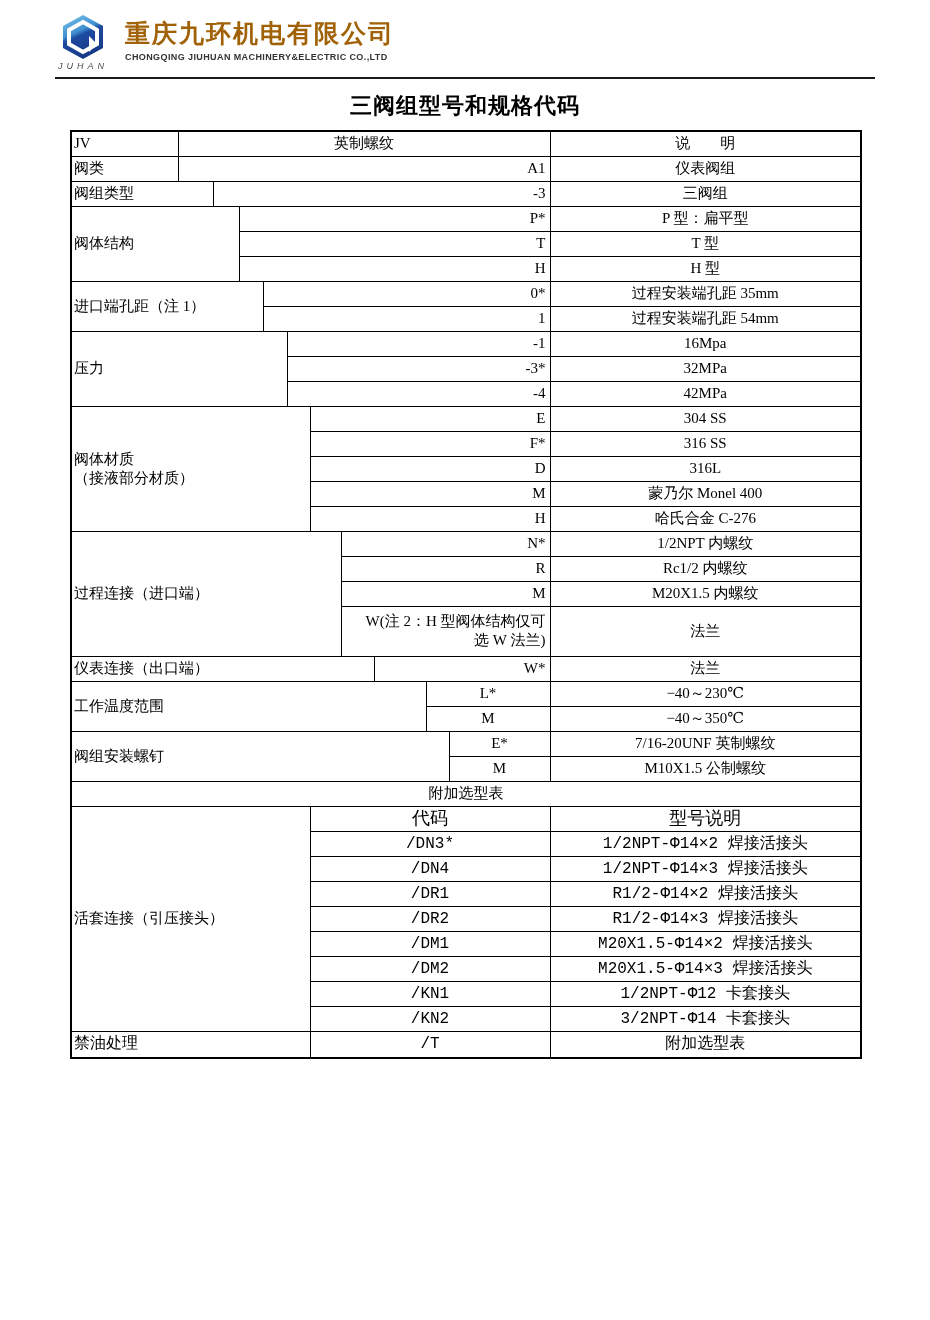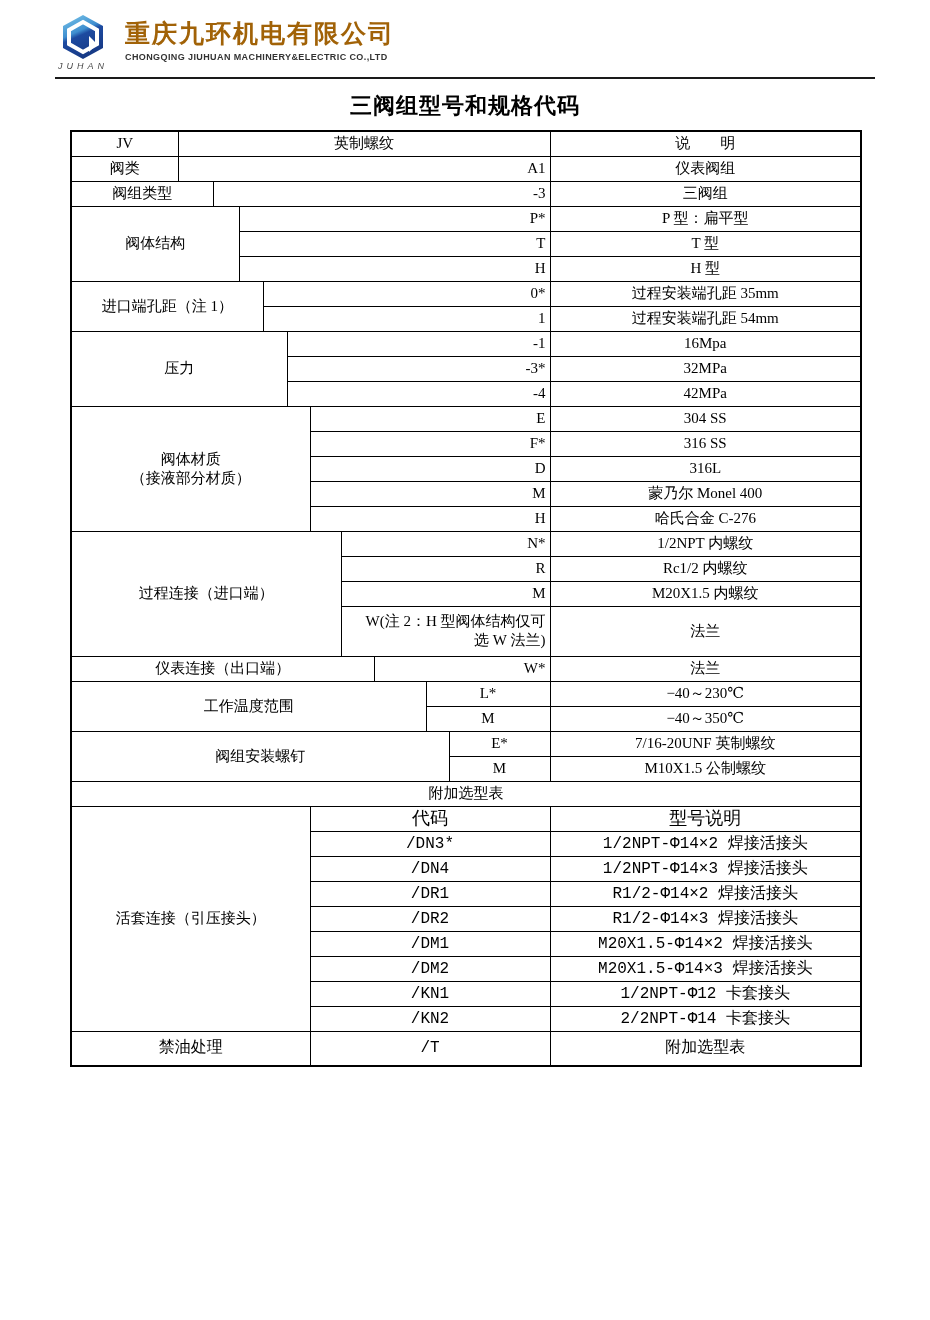--- a/index.html
+++ b/index.html
@@ -54,23 +54,23 @@
   }
   table.spec { border: 2px solid #000; }
   table.spec td {
     border: 1px solid #000;
     vertical-align: middle;
     overflow: hidden;
     line-height: 1.25;
   }
   tr.r { height: 25px; }
   tr.r2 { height: 50px; }
-  tr.rlast { height: 35px; }
+  tr.rlast { height: 27px; }
   td.bt { border-top-width: 2px; }
-  td.cat { text-align: center; padding: 0 2px; }
+  td.cat { text-align: left; padding: 0 2px; }
   td.code { text-align: right; padding: 1px 4px 1px 16px; }
   td.codec { text-align: center; padding: 0 2px; }
   td.desc { text-align: center; padding: 0 2px; }
   td.banner { text-align: center; }
   td.bighead { text-align: center; font-size: 18px; }
   td.addl { font-size: 16px; font-family: Liberation Mono, monospace; }
   .cat-line { display: block; }
 </style>
 </head>
 <body>
@@ -275,21 +275,21 @@
   <tr class="r">
     <td class="codec addl" colspan="5">/DM2</td>
     <td class="desc addl">M20X1.5-Φ14×3 焊接活接头</td>
   </tr>
   <tr class="r">
     <td class="codec addl" colspan="5">/KN1</td>
     <td class="desc addl">1/2NPT-Φ12 卡套接头</td>
   </tr>
   <tr class="r">
     <td class="codec addl" colspan="5">/KN2</td>
-    <td class="desc addl">2/2NPT-Φ14 卡套接头</td>
+    <td class="desc addl">3/2NPT-Φ14 卡套接头</td>
   </tr>
 
   <tr class="rlast">
     <td class="cat bt addl" colspan="6">禁油处理</td>
     <td class="codec bt addl" colspan="5">/T</td>
     <td class="desc bt addl">附加选型表</td>
   </tr>
 </tbody>
   </table>
 

